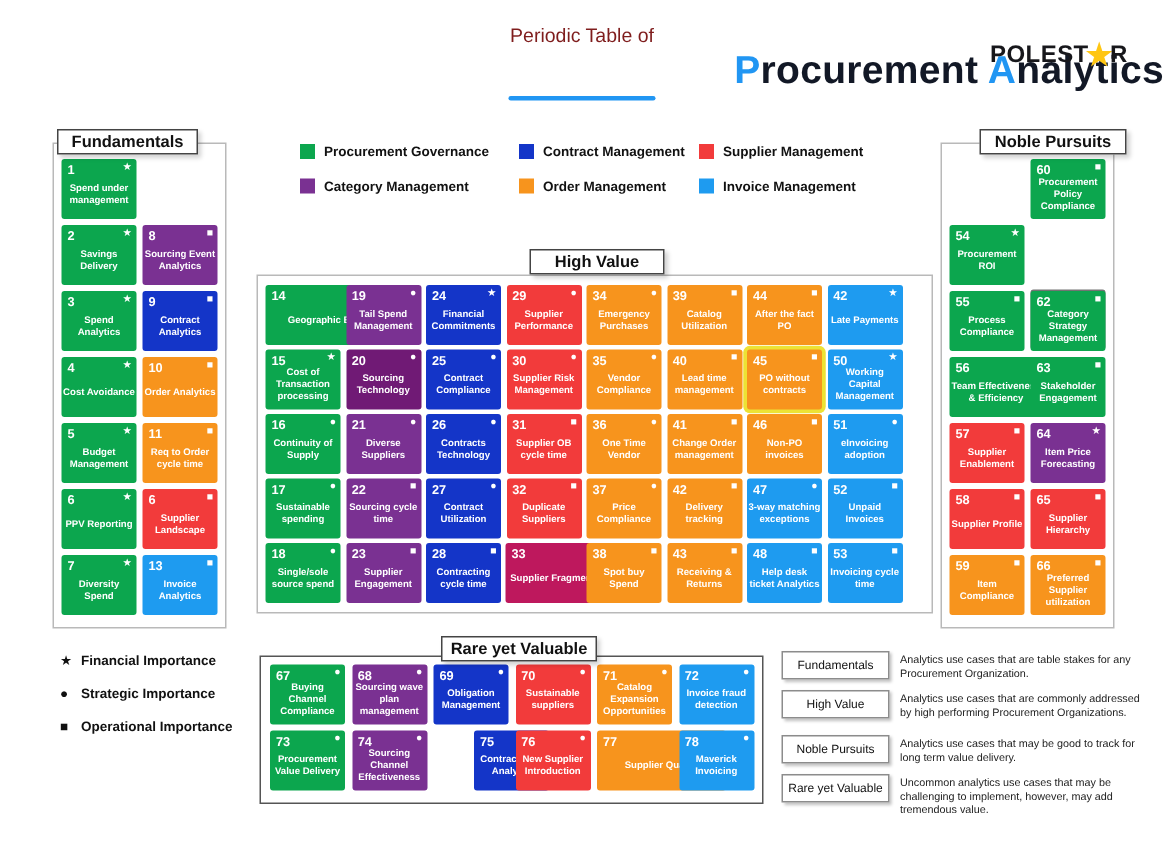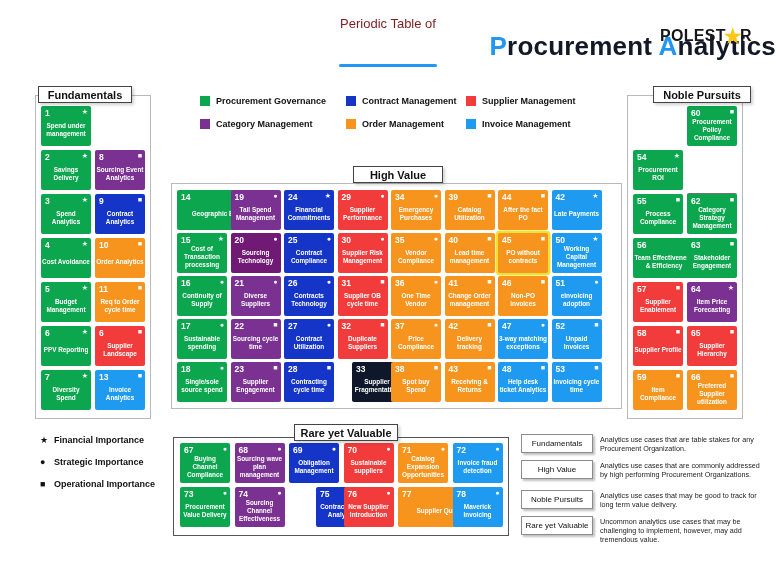--- a/index.html
+++ b/index.html
@@ -246,21 +246,21 @@
     <div class="tile" style="left: 160.5px; top: 86px; background: rgb(242, 59, 59);">
       <span class="num">31</span>
       <span class="imp">■</span>
       <span class="lbl">Supplier OB cycle time</span>
     </div>
     <div class="tile" style="left: 160.5px; top: 129px; background: rgb(242, 59, 59);">
       <span class="num">32</span>
       <span class="imp">■</span>
       <span class="lbl">Duplicate Suppliers</span>
     </div>
-    <div class="tile" style="left: 175px; top: 172px; background: #0f172a;">
+    <div class="tile" style="left: 160px; top: 172px; background: #be185d; padding-left: 28px;">
       <span class="num">33</span>
       <span class="imp">■</span>
       <span class="lbl">Supplier Fragmentation</span>
     </div>
     <div class="tile" style="left: 214px; top: 0px; background: rgb(247, 148, 29);">
       <span class="num">34</span>
       <span class="imp">●</span>
       <span class="lbl">Emergency Purchases</span>
     </div>
     <div class="tile" style="left: 214px; top: 43px; background: rgb(247, 148, 29);">

